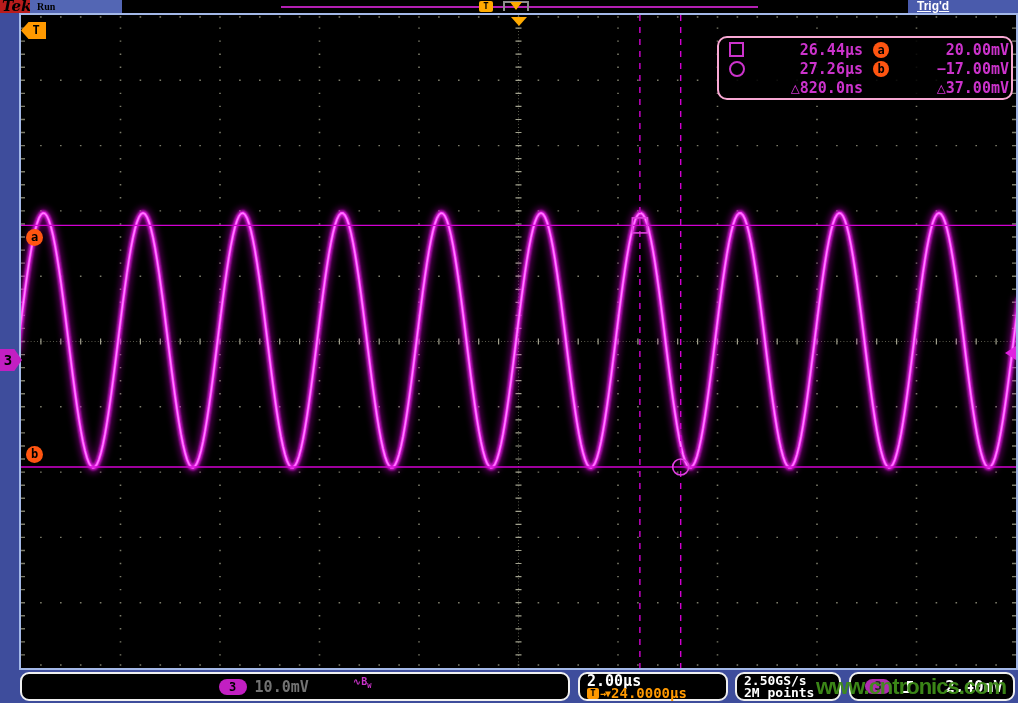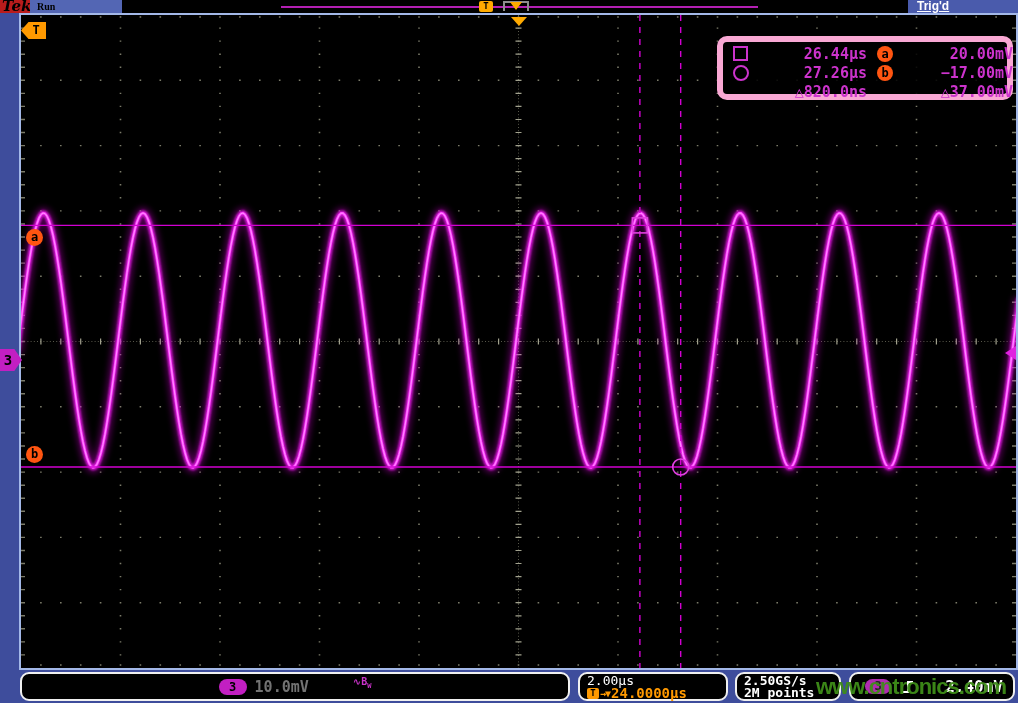--- a/index.html
+++ b/index.html
@@ -36,21 +36,21 @@
   .tl-trig{position:absolute;left:0;top:7px;width:25px;height:17px;background:#ff9900;
     -webkit-clip-path:polygon(30% 0,100% 0,100% 100%,30% 100%,0 50%);
     clip-path:polygon(30% 0,100% 0,100% 100%,30% 100%,0 50%);
     color:#000;font-weight:bold;font-size:12px;line-height:17px;text-align:center;padding-left:5px;box-sizing:border-box;}
   .top-tri{position:absolute;left:490px;top:2px;width:0;height:0;
     border-left:8px solid transparent;border-right:8px solid transparent;border-top:9px solid #ffaa00;}
   .right-arrow{position:absolute;right:0;top:318px;width:0;height:0;
     border-top:7px solid transparent;border-bottom:7px solid transparent;border-right:11px solid #e020e0;}
   
   .readout{position:absolute;left:696px;top:21px;width:296px;height:64px;background:rgba(0,0,0,.88);
-    border:6px solid #f9a8d4;border-radius:10px;box-sizing:border-box;
+    border:2px solid #f9a8d4;border-radius:10px;box-sizing:border-box;
     display:grid;grid-template-columns:30px 104px 36px 110px;grid-auto-rows:19px;
     align-items:center;padding:2px 6px 2px 10px;color:#cc33cc;font-weight:bold;font-size:15px;}
   .readout .rt{text-align:right;}
   .glyph-sq{width:11px;height:11px;border:2px solid #cc33cc;display:inline-block;}
   .glyph-ci{width:12px;height:12px;border:2px solid #cc33cc;border-radius:50%;display:inline-block;}
   .mini-badge{width:16px;height:16px;border-radius:50%;background:#ff5511;color:#000;
     font-size:12px;font-weight:bold;line-height:16px;text-align:center;margin:0 auto;}
   
   .ch-marker{position:absolute;left:0;top:349px;width:22px;height:22px;background:#c21fc2;
     -webkit-clip-path:polygon(0 0,65% 0,100% 50%,65% 100%,0 100%);
@@ -60,21 +60,21 @@
   .bbar{position:absolute;left:0;top:670px;width:1018px;height:33px;background:#3e4d9c;}
   .bbox{position:absolute;top:2px;height:29px;background:#000;border:2px solid #f0f0f0;
     border-radius:9px;box-sizing:border-box;color:#fff;}
   .bbox1{left:20px;width:550px;display:flex;align-items:center;justify-content:center;gap:8px;}
   .ch-badge{display:inline-block;width:28px;height:16px;border-radius:8px;background:#c21fc2;
     color:#000;font-weight:bold;font-size:12px;line-height:16px;text-align:center;}
   .ch-scale{color:#737373;font-weight:bold;font-size:15px;}
   .ch-glyphs{color:#cc33cc;font-weight:bold;font-size:10px;position:relative;top:-4px;margin-left:36px;}
   .ch-glyphs .bw-sub{font-size:7px;vertical-align:sub;}
   .bbox2{left:578px;width:150px;padding:1px 0 0 7px;}
-  .tb-scale{font-weight:normal;font-size:13px;line-height:12px;}
+  .tb-scale{font-weight:bold;font-size:15px;line-height:12px;}
   .tb-delay{display:flex;align-items:center;gap:1px;line-height:13px;}
   .tb-t{display:inline-block;width:12px;height:11px;background:#ff9900;border-radius:2px;
     color:#000;font-weight:bold;font-size:9px;line-height:11px;text-align:center;}
   .tb-arrows{color:#ff9900;font-size:10px;font-weight:bold;letter-spacing:-1px;}
   .tb-val{color:#ff9900;font-weight:bold;font-size:14px;}
   .bbox3{left:735px;width:106px;padding:1px 0 0 7px;font-weight:bold;font-size:13px;line-height:12px;}
   .bbox4{left:849px;width:166px;display:flex;align-items:center;gap:10px;padding:0 10px 0 14px;}
   .trg-badge{display:inline-block;width:26px;height:15px;border-radius:8px;background:#b02cb0;
     color:#222;font-weight:bold;font-size:12px;line-height:15px;text-align:center;}
   .trg-level{font-weight:bold;font-size:16px;margin-left:auto;}

